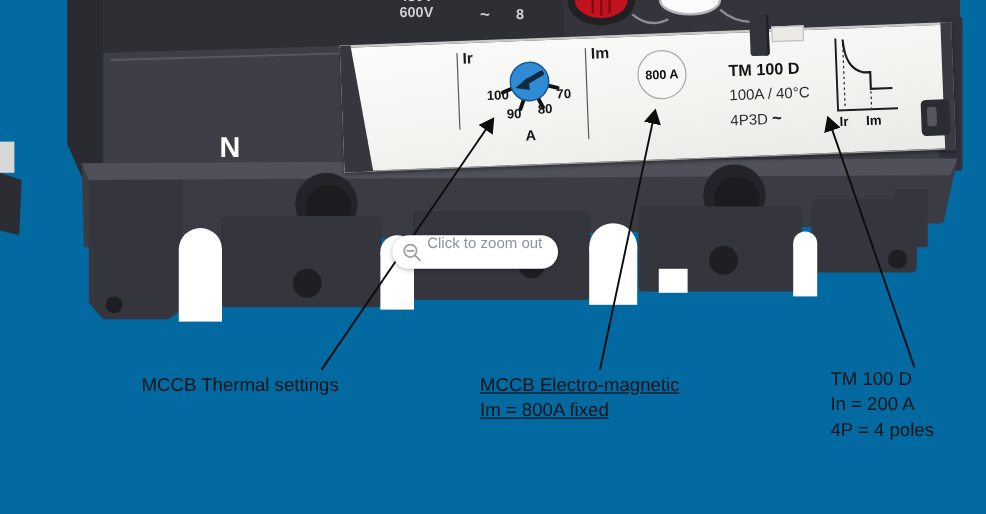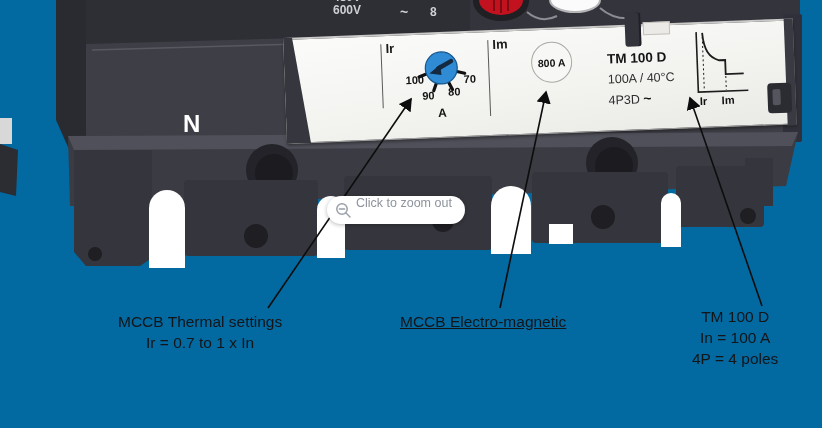--- a/index.html
+++ b/index.html
@@ -39,21 +39,21 @@
   .dial-svg{position:absolute;left:118px;top:12px;}
   
   .neutral-marker{position:absolute;left:183px;top:110px;z-index:2;color:#fff;
      font-weight:bold;font-size:24px;}
   .top-ratings{position:absolute;left:333px;top:0;width:62px;height:24px;overflow:hidden;z-index:2;}
   .top-ratings .inner{position:relative;top:-9px;line-height:13px;font-weight:bold;font-size:12px;color:#cfd0d4;}
   .top-ac{position:absolute;left:400px;top:4px;z-index:2;font-weight:bold;font-size:14px;color:#cfd0d4;}
   .top-num{position:absolute;left:430px;top:5px;z-index:2;font-weight:bold;font-size:12px;color:#cfd0d4;}
   
   .arrows-svg{position:absolute;left:0;top:0;z-index:4;}
-  .annotation{position:absolute;z-index:3;font-size:15.5px;line-height:21px;color:#141518;text-align:center;}
+  .annotation{position:absolute;z-index:3;font-size:15.5px;line-height:21px;color:#141518;}
   .annotation div{white-space:nowrap;}
   .ann-1{left:118px;top:311px;}
   .ann-2{left:400px;top:311px;text-decoration:underline;}
   .ann-3{left:692px;top:306px;}
   
   .tooltip{position:absolute;left:317px;top:196px;height:28px;z-index:5;display:flex;align-items:flex-start;
      padding:0 13px 0 29px;border-radius:15px;background:#fff;box-shadow:0 1px 4px rgba(0,0,0,.28);
      font-size:12.5px;color:#8d929b;cursor:pointer;margin-left:10px;}
   .tooltip .zoom-icon{position:absolute;left:8px;top:6px;}
 </style>
@@ -194,24 +194,24 @@
     <svg class="zoom-icon" width="17" height="17" viewBox="0 0 17 17">
       <circle cx="7" cy="7" r="5.2" stroke="#9aa0a8" stroke-width="1.5" fill="none"></circle>
       <line x1="11" y1="11" x2="15" y2="15" stroke="#9aa0a8" stroke-width="1.5" stroke-linecap="round"></line>
       <line x1="4.4" y1="7" x2="9.6" y2="7" stroke="#9aa0a8" stroke-width="1.5" stroke-linecap="round"></line>
     </svg>
     <span>Click to zoom out</span>
   </div>
 
   <div class="annotation ann-1">
     <div>MCCB Thermal settings</div>
-    <div>Ir = 0.7 to 1 x In</div>
   </div>
   <div class="annotation ann-2">
     <div>MCCB Electro-magnetic</div>
+    <div>Im = 800A fixed</div>
   </div>
   <div class="annotation ann-3">
     <div>TM 100 D</div>
-    <div>In = 100 A</div>
+    <div>In = 200 A</div>
     <div>4P = 4 poles</div>
   </div>
 
 </div>
 
 </body></html>

